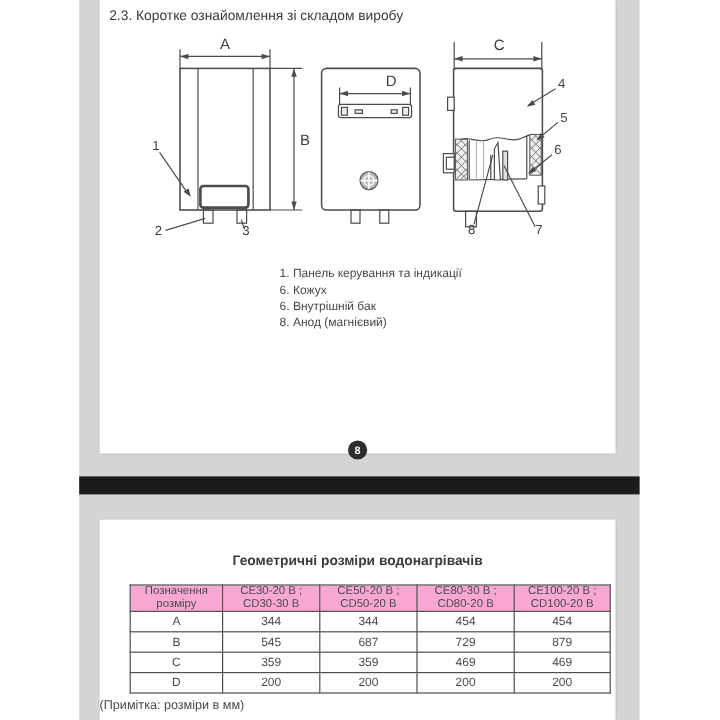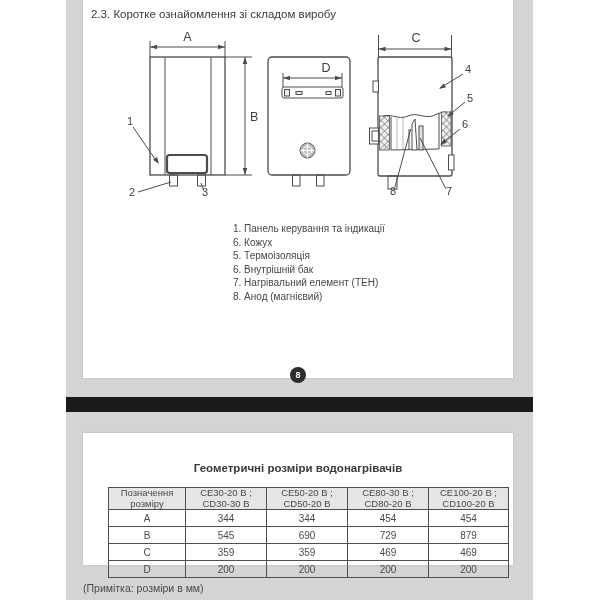--- a/index.html
+++ b/index.html
@@ -5,37 +5,37 @@
   html,body{margin:0;padding:0;}
   body{
     width:600px;height:600px;position:relative;overflow:hidden;
     background:#ffffff;
     font-family:"Liberation Sans", sans-serif;
     color:#424242;
   }
   .viewer-bg{position:absolute;left:66px;top:0;width:467px;height:600px;background:#d4d4d4;}
   .page{position:absolute;left:83px;width:430px;background:#ffffff;box-shadow:0 0 2px rgba(0,0,0,0.15);}
   .page1{top:0;height:378px;}
-  .page2{top:433px;height:132px;}
+  .page2{top:433px;height:167px;}
   .black-bar{position:absolute;left:66px;top:397px;width:467px;height:15px;background:#1b1b1b;}
   .page-num{
     position:absolute;left:290px;top:367px;width:16px;height:16px;border-radius:50%;
     background:#2d2d2d;color:#f5f5f5;font-size:9px;font-weight:bold;
     display:flex;align-items:center;justify-content:center;z-index:3;
   }
   .h1{position:absolute;left:8px;top:8px;font-size:11.5px;font-weight:normal;color:#3a3a3a;}
   .diagram{position:absolute;left:0;top:25px;}
   .parts{position:absolute;left:150px;top:222px;font-size:10px;line-height:13.5px;color:#474747;}
   .h2{position:absolute;left:0;top:29px;width:100%;text-align:center;font-size:11.5px;font-weight:bold;color:#3a3a3a;}
   .dim-table{
     position:absolute;left:25px;top:54px;width:400px;border-collapse:collapse;table-layout:fixed;
     font-size:9.5px;color:#4a4a4a;
   }
   .dim-table th,.dim-table td{border:1px solid #4f4f4f;text-align:center;padding:0;font-weight:normal;}
-  .dim-table thead th{background:#e5e5e5;height:21px;}
+  .dim-table thead th{background:#f9a8d4;height:21px;}
   .dim-table tbody td{height:16px;font-size:10px;}
   .thl{display:block;line-height:10.5px;}
   .note{position:absolute;left:0;top:149px;width:100%;font-size:10.5px;color:#4a4a4a;}
   svg text{font-family:"Liberation Sans", sans-serif;fill:#3e3e3e;}
   .dimtxt{font-size:12.5px;}
   .parttxt{font-size:11px;}
 </style>
 </head>
 <body>
 
@@ -196,23 +196,21 @@
     <text class="parttxt" x="385" y="48" text-anchor="middle">4</text>
     <text class="parttxt" x="387" y="77" text-anchor="middle">5</text>
     <text class="parttxt" x="382" y="103" text-anchor="middle">6</text>
     <text class="parttxt" x="366" y="170" text-anchor="middle">7</text>
     <text class="parttxt" x="310" y="170" text-anchor="middle">8</text>
   </svg>
 
   <div class="parts">
     <div>1. Панель керування та індикації</div>
     <div>6. Кожух</div>
-    <div>5. Термоізоляція</div>
     <div>6. Внутрішній бак</div>
-    <div>7. Нагрівальний елемент (ТЕН)</div>
     <div>8. Анод (магнієвий)</div>
   </div>
 </div>
 
 <div class="page-num">8</div>
 
 <div class="page page2">
   <div class="h2">Геометричні розміри водонагрівачів</div>
 
   <table class="dim-table">
@@ -251,21 +249,21 @@
       <tr>
         <td>A</td>
         <td>344</td>
         <td>344</td>
         <td>454</td>
         <td>454</td>
       </tr>
       <tr>
         <td>B</td>
         <td>545</td>
-        <td>690</td>
+        <td>687</td>
         <td>729</td>
         <td>879</td>
       </tr>
       <tr>
         <td>C</td>
         <td>359</td>
         <td>359</td>
         <td>469</td>
         <td>469</td>
       </tr>

